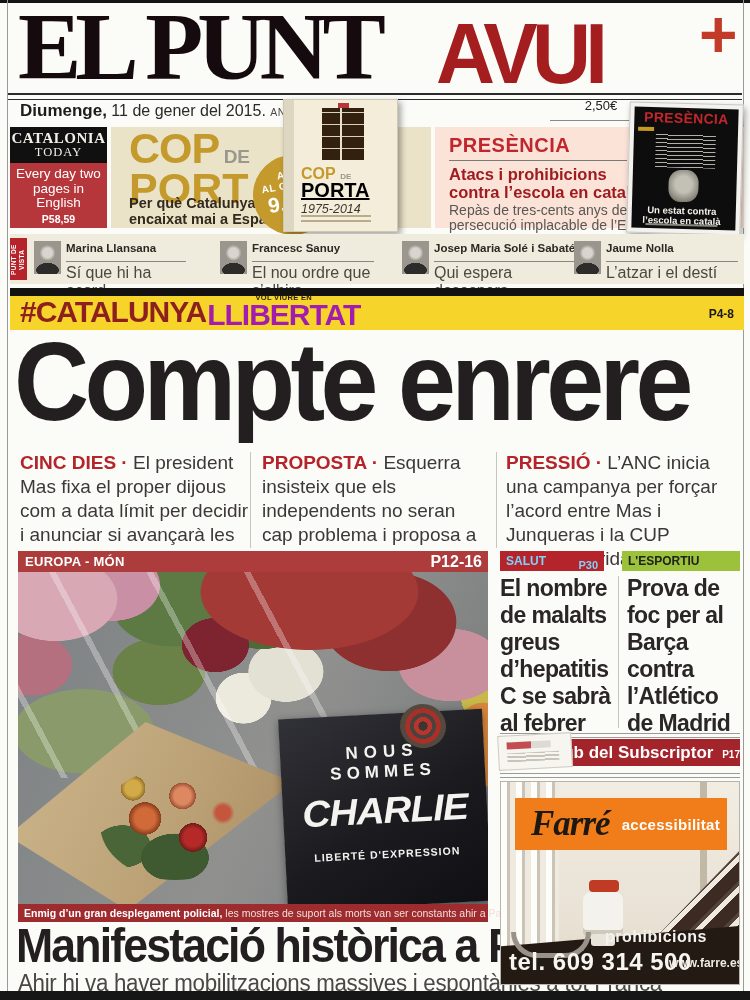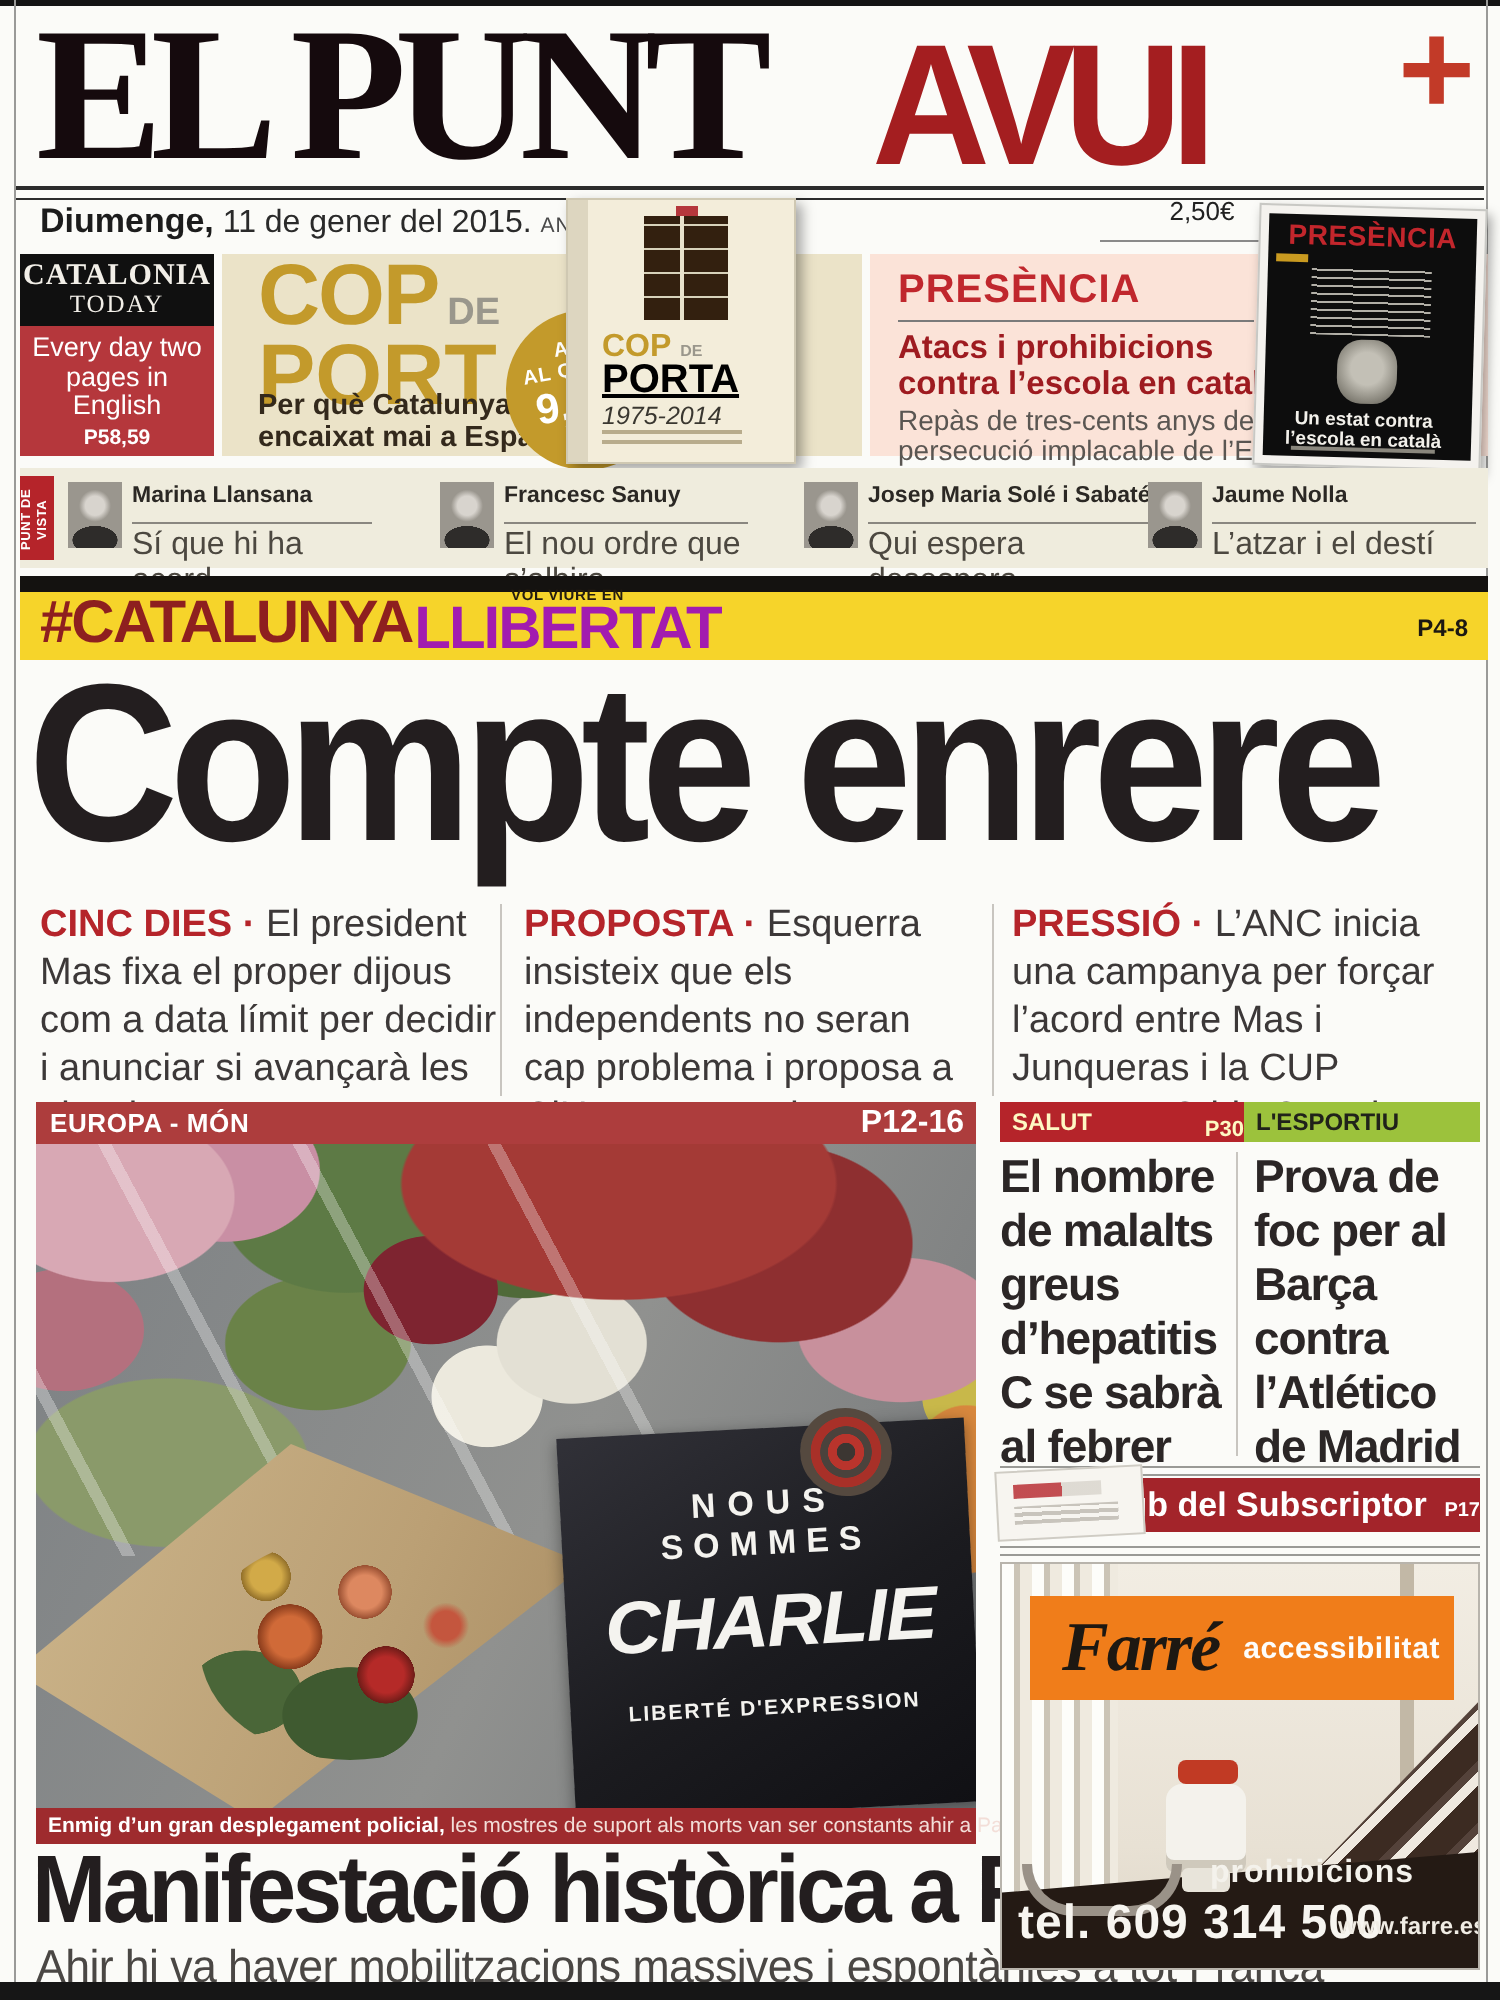--- a/index.html
+++ b/index.html
@@ -180,21 +180,21 @@
   .cap-marker{font-size:8px;color:#f0e6e2;}
   .cap-credit{font-size:8.5px;letter-spacing:.5px;color:#ecd9d4;}
 
   
   .paris-h{left:16px;top:920px;font-size:48px;line-height:52px;font-weight:bold;color:#231e1f;
      letter-spacing:-2px;transform:scaleX(.93);transform-origin:0 0;}
   .paris-s{left:18px;top:970px;font-size:23px;color:#4a4744;letter-spacing:-.3px;
      transform:scaleX(.97);transform-origin:0 0;}
 
   
-  .salut-bar{left:500px;top:551px;width:128px;height:20px;background:#b5242a;color:#fef9c3;}
+  .salut-bar{left:500px;top:551px;width:104px;height:20px;background:#b5242a;color:#7dd3fc;}
   .salut-bar .bl{position:absolute;left:6px;top:0;font-size:12px;font-weight:bold;line-height:20px;}
   .salut-bar .bp{position:absolute;right:6px;top:4px;font-size:11px;font-weight:bold;line-height:20px;}
   .esp-bar{left:622px;top:551px;width:118px;height:20px;background:#9cc23c;}
   .esp-bar .bl{position:absolute;left:6px;top:0;font-size:12px;font-weight:bold;line-height:20px;color:#20221a;}
   .salut-h{left:500px;top:575px;width:116px;font-size:23px;line-height:27px;font-weight:bold;color:#2b2626;letter-spacing:-.6px;}
   .esp-h{left:627px;top:575px;width:112px;font-size:23px;line-height:27px;font-weight:bold;color:#2b2626;letter-spacing:-.6px;}
   .vrule-c{left:618px;top:576px;width:1px;height:152px;background:#c8c5c0;}
   .rule-double{left:500px;width:240px;height:3px;border-top:1px solid #9a9a96;border-bottom:1px solid #9a9a96;}
   .club-bar{left:500px;top:739px;width:240px;height:27px;background:#a3242a;color:#fff;text-align:right;}
   .club-bar .cl{font-size:17px;font-weight:bold;line-height:27px;padding-right:6px;}

